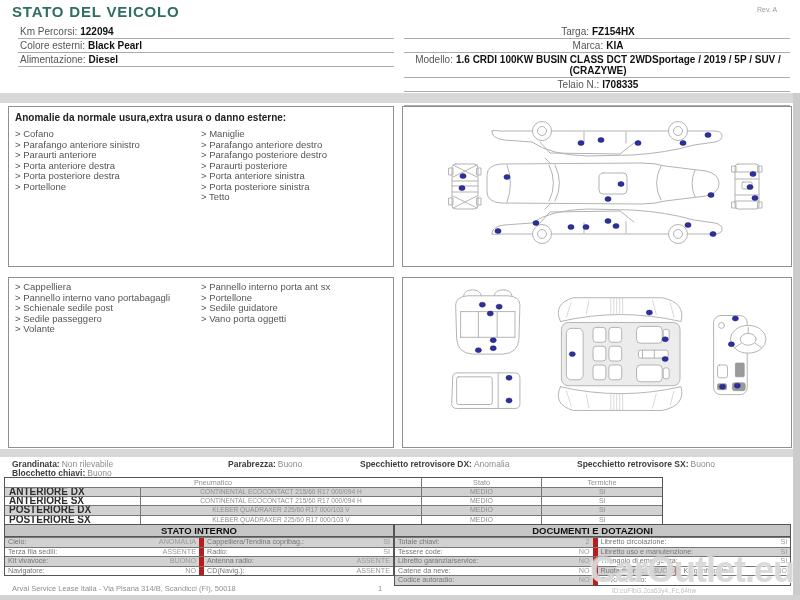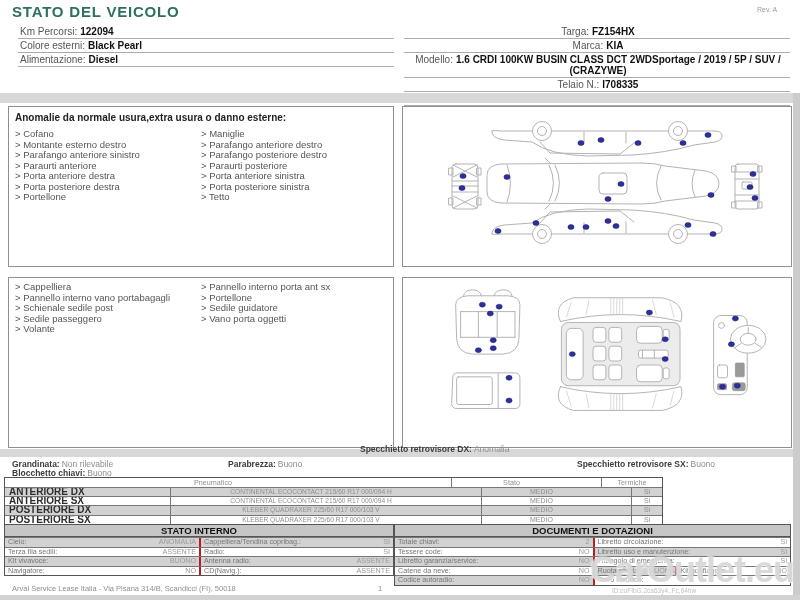--- a/index.html
+++ b/index.html
@@ -39,21 +39,21 @@
   .lnf{fill:#fff;stroke:#b3b3b3;stroke-width:1;}
   .lnfl{fill:#ececec;stroke:#b3b3b3;stroke-width:1;}
   .lng{fill:#9a9a9a;stroke:#8a8a8a;stroke-width:.6;}
   .dot{fill:var(--dot,#2d2f9d);stroke:#1f2170;stroke-width:.5;}
   
   .cond{position:absolute;font-size:8.5px;white-space:nowrap;}
   .cond .lbl{font-weight:bold;color:#3c3c3c;}
   .cond .val{color:#8c8c8c;margin-left:2px;}
   
   .tbl{position:absolute;border:1px solid #555;box-sizing:border-box;background:#fff;}
-  .tr{display:flex;align-items:center;height:8.2px;line-height:8.2px;border-top:1px solid #777;gap:30px;}
+  .tr{display:flex;align-items:center;height:8.2px;line-height:8.2px;border-top:1px solid #777;}
   .tr:first-child{border-top:none;}
   .tr.h{height:9px;line-height:9px;}
   .tr.odd{background:#d2d2d2;}
   .cell{box-sizing:border-box;height:100%;overflow:hidden;}
   .cell + .cell{border-left:1px solid #777;}
   #tire-table{left:4px;top:477px;width:659px;font-size:7px;}
   #tire-table .hspan{width:416px;text-align:center;color:#909090;font-size:7.2px;}
   #tire-table .hstato{width:120px;text-align:center;color:#909090;font-size:7.2px;}
   #tire-table .hterm{flex:1;text-align:center;color:#909090;font-size:7.2px;}
   #tire-table .pos{width:135px;font-weight:bold;color:#2e2e2e;padding-left:4px;font-size:10px;}
@@ -64,21 +64,21 @@
   #cerchi-table .ch{width:100%;text-align:center;color:#909090;font-size:7.2px;}
   #cerchi-table .cv{width:100%;text-align:center;color:#8e8e8e;}
   
   .stbl{position:absolute;border:1px solid #555;box-sizing:border-box;background:#fff;}
   .stbl .ttl{background:#c6c6c6;border-bottom:1px solid #555;font-size:9.5px;font-weight:bold;
              text-align:center;height:11px;line-height:11px;color:#111;}
   .srow{display:flex;height:8.6px;line-height:8.6px;border-top:1px solid #777;}
   .srow:first-of-type{border-top:none;}
   .scell{display:flex;justify-content:space-between;align-items:center;box-sizing:border-box;
          padding:0 3px;overflow:hidden;white-space:nowrap;}
-  .scell + .scell{border-left:2px solid #b91c1c;}
+  .scell + .scell{border-left:5px solid #b91c1c;}
   .scell.g{background:#d2d2d2;gap:9px;}
   .slbl{color:#757575;font-size:7.2px;}
   .sval{color:#9a9a9a;font-size:7.2px;}
   #stato-interno{left:4px;top:524px;width:390px;}
   #stato-interno .scell{width:50%;}
   #documenti{left:394px;top:524px;width:397px;}
   #documenti .half{width:50%;}
   #documenti .sub1{width:21%;}
   #documenti .sub2{width:29%;}
   
@@ -129,21 +129,20 @@
   </div>
 
   <div class="band" id="band1"></div>
 
   <div class="panel" id="ext-anom">
     <div class="anom-title">Anomalie da normale usura,extra usura o danno esterne:</div>
     <div class="anom-cols">
       <div class="anom-col">
         <ul>
           <li>Cofano</li>
-          <li>Montante esterno destro</li>
           <li>Parafango anteriore sinistro</li>
           <li>Paraurti anteriore</li>
           <li>Porta anteriore destra</li>
           <li>Porta posteriore destra</li>
           <li>Portellone</li>
         </ul>
       </div>
       <div class="anom-col">
         <ul>
           <li>Maniglie</li>
@@ -324,21 +323,21 @@
   </div>
 
   <div class="band" id="band2"></div>
 
   <div class="cond" style="left:12px;top:459px;">
     <span class="lbl">Grandinata:</span><span class="val">Non rilevabile</span>
   </div>
   <div class="cond" style="left:228px;top:459px;">
     <span class="lbl">Parabrezza:</span><span class="val">Buono</span>
   </div>
-  <div class="cond" style="left:360px;top:444px;text-align:right;">
+  <div class="cond" style="left:360px;top:459px;text-align:right;">
     <span class="lbl">Specchietto retrovisore DX:</span><span class="val">Anomalia</span>
   </div>
   <div class="cond" style="left:577px;top:459px;">
     <span class="lbl">Specchietto retrovisore SX:</span><span class="val">Buono</span>
   </div>
   <div class="cond" style="left:12px;top:468px;">
     <span class="lbl">Blocchetto chiavi:</span><span class="val">Buono</span>
   </div>
 
   <div class="tbl" id="tire-table">

